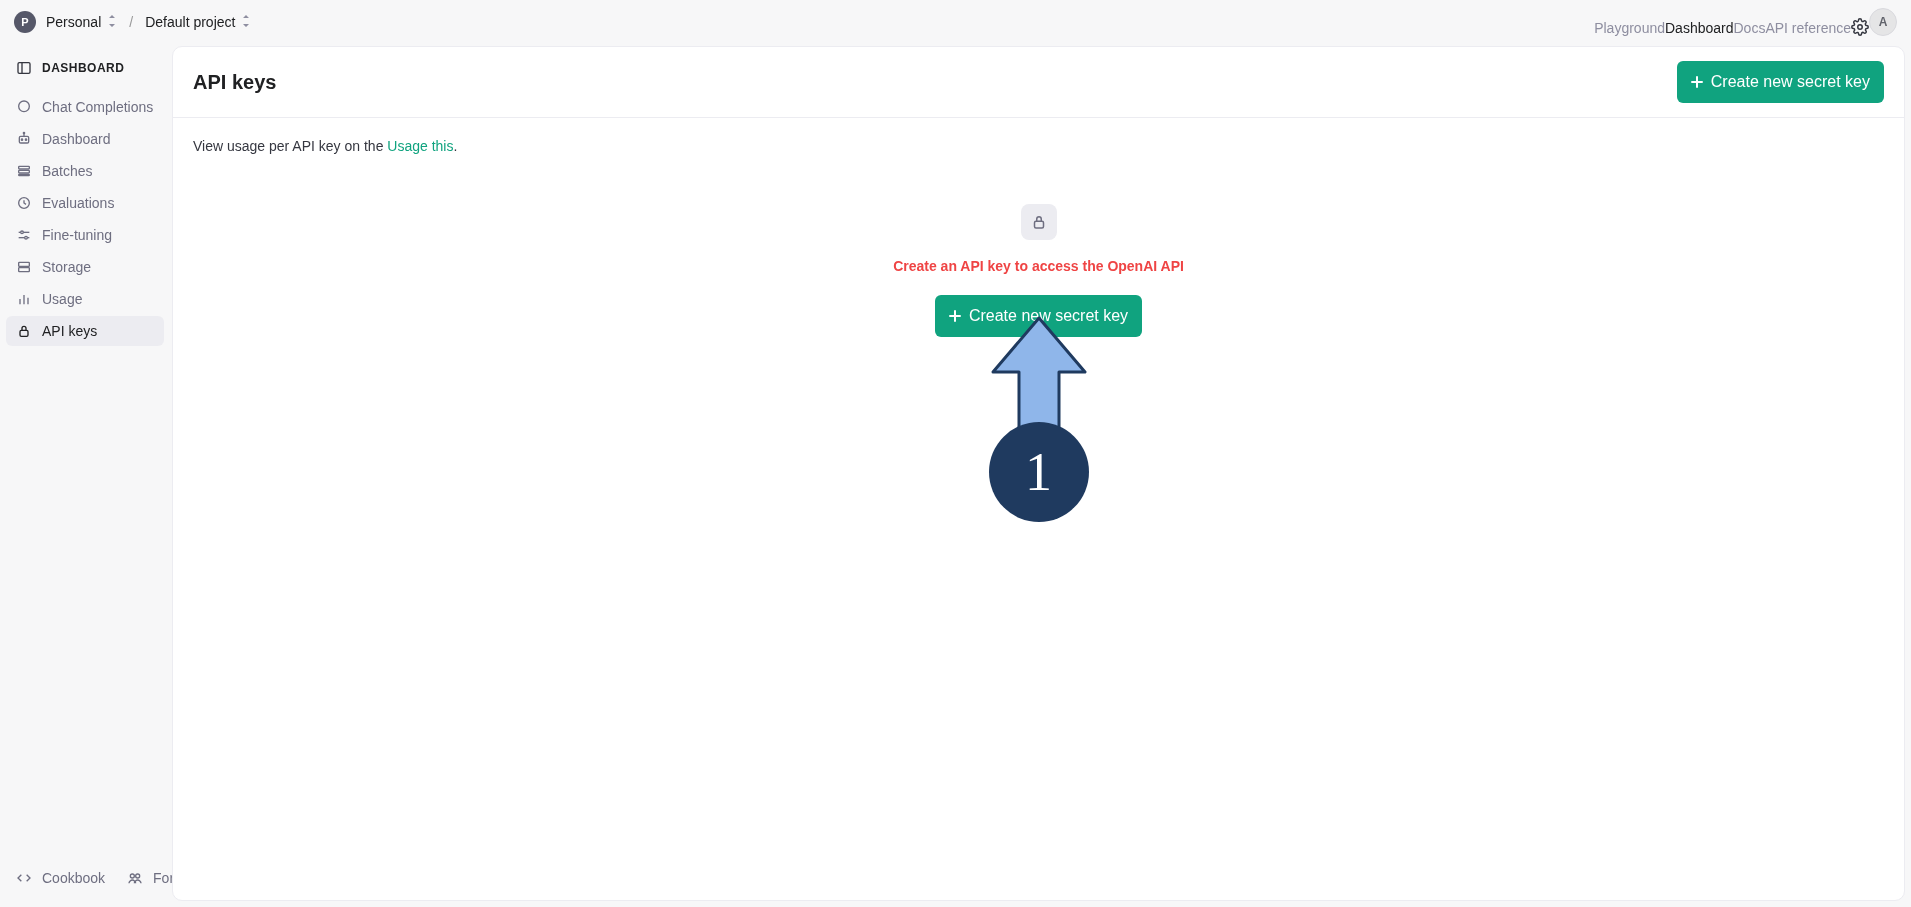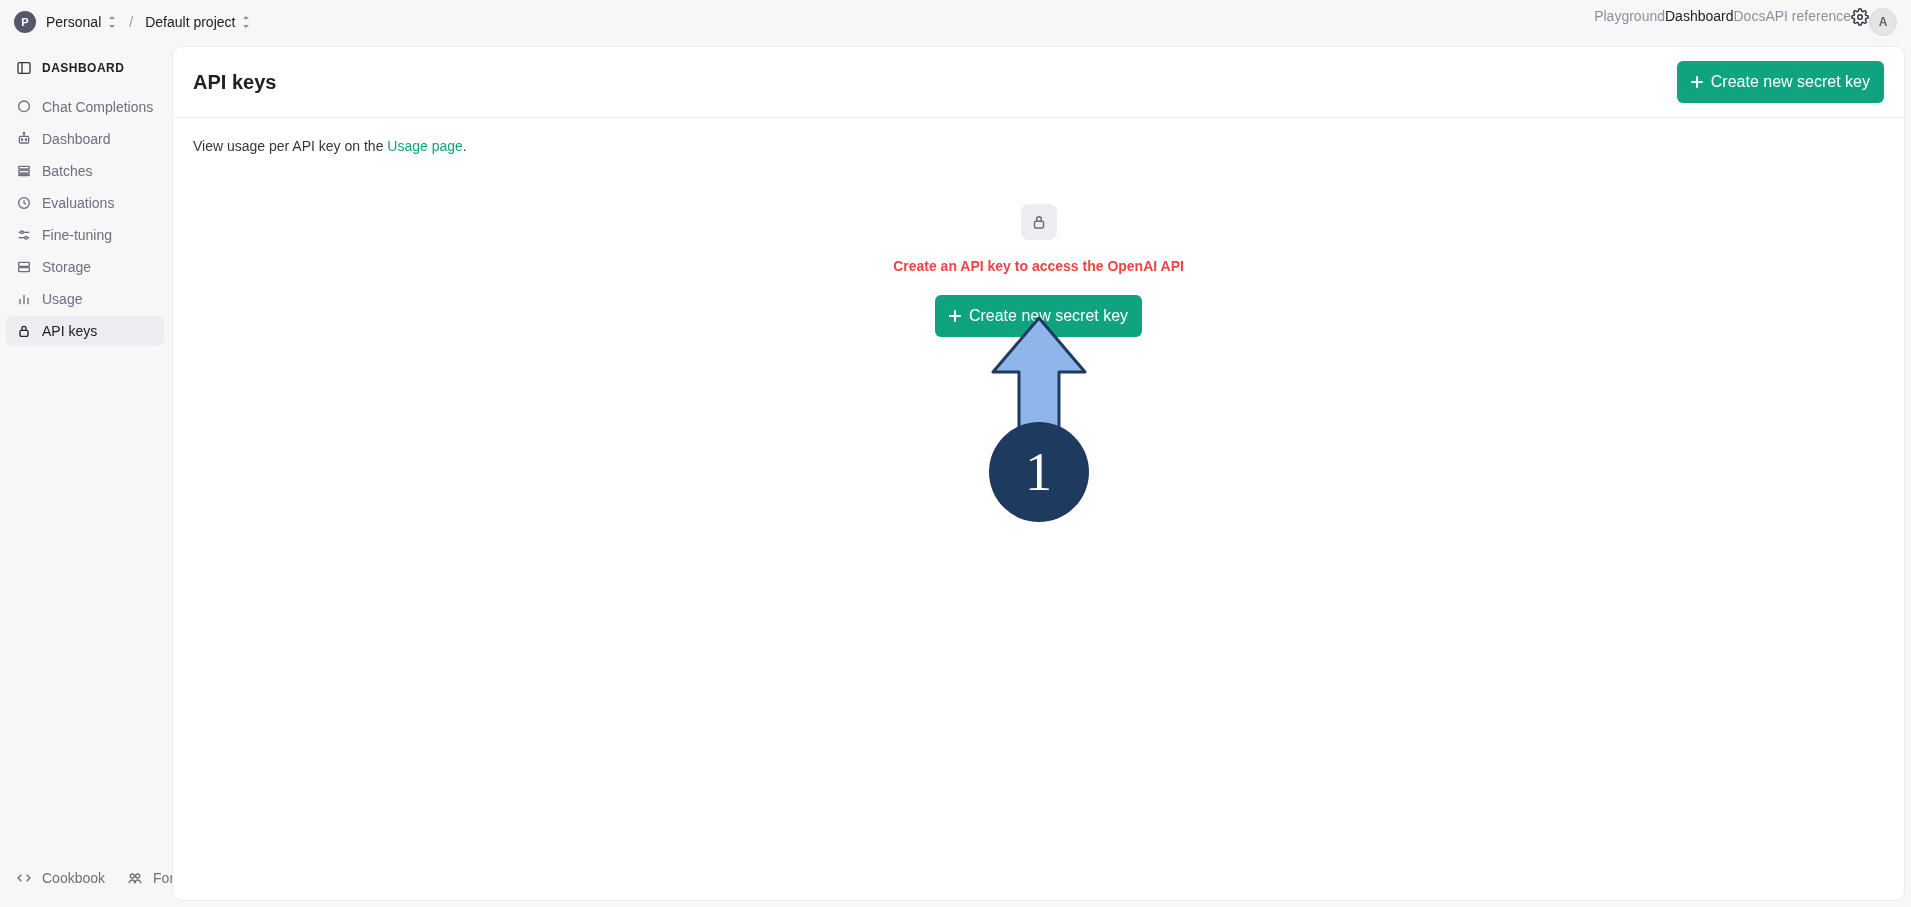--- a/index.html
+++ b/index.html
@@ -30,35 +30,35 @@
   }
   .org-avatar {
     width: 22px; height: 22px;
     border-radius: 50%;
     background: #565869;
     color: #fff;
     display: flex; align-items: center; justify-content: center;
     font-size: 11px; font-weight: 600;
   }
   .breadcrumb-item {
-    display: flex; align-items: center; gap: 6px;
+    display: flex; gap: 6px;
     cursor: pointer;
     color: #202123;
   }
   .breadcrumb-sep {
     color: #9a9a9a;
     margin: 0 2px;
   }
   .updown-caret {
     width: 10px; height: 14px;
     display: inline-block;
     color: #8e8ea0;
   }
   .topbar-right {
-    display: flex; align-items: flex-start; 
+    display: flex; align-items: flex-end; 
   }
   .topnav-link {
     color: #8e8ea0;
     cursor: pointer;
     font-size: 14px;
   }
   .topnav-link.active { color: #202123; }
   .topbar-right .gear { width: 18px; height: 18px; color: #353740; cursor: pointer; }
   .user-avatar {
     width: 28px; height: 28px; border-radius: 50%;
@@ -360,21 +360,21 @@
           <svg viewBox="0 0 12 12">
               <path d="M6 1v10M1 6h10" stroke="currentColor" stroke-width="2" stroke-linecap="round"></path>
             </svg>
         </span>
         <span>Create new secret key</span>
       </button>
     </div>
 
     <div class="main-body">
       <p>
-        <span>View usage per API key on the </span><a class="link">Usage page</a><span>.</span>
+        <span>View usage per API key on the </span><a class="link">Usage this</a><span>.</span>
       </p>
 
       <div class="empty-state">
         <div class="empty-icon-box">
           <span style="width:18px;height:18px;display:block">
             <svg viewBox="0 0 24 24" fill="none" stroke="currentColor" stroke-width="2">
                 <rect x="6" y="11" width="12" height="9" rx="2"></rect>
                 <path d="M9 11V8a3 3 0 0 1 6 0v3"></path>
               </svg>
           </span>

